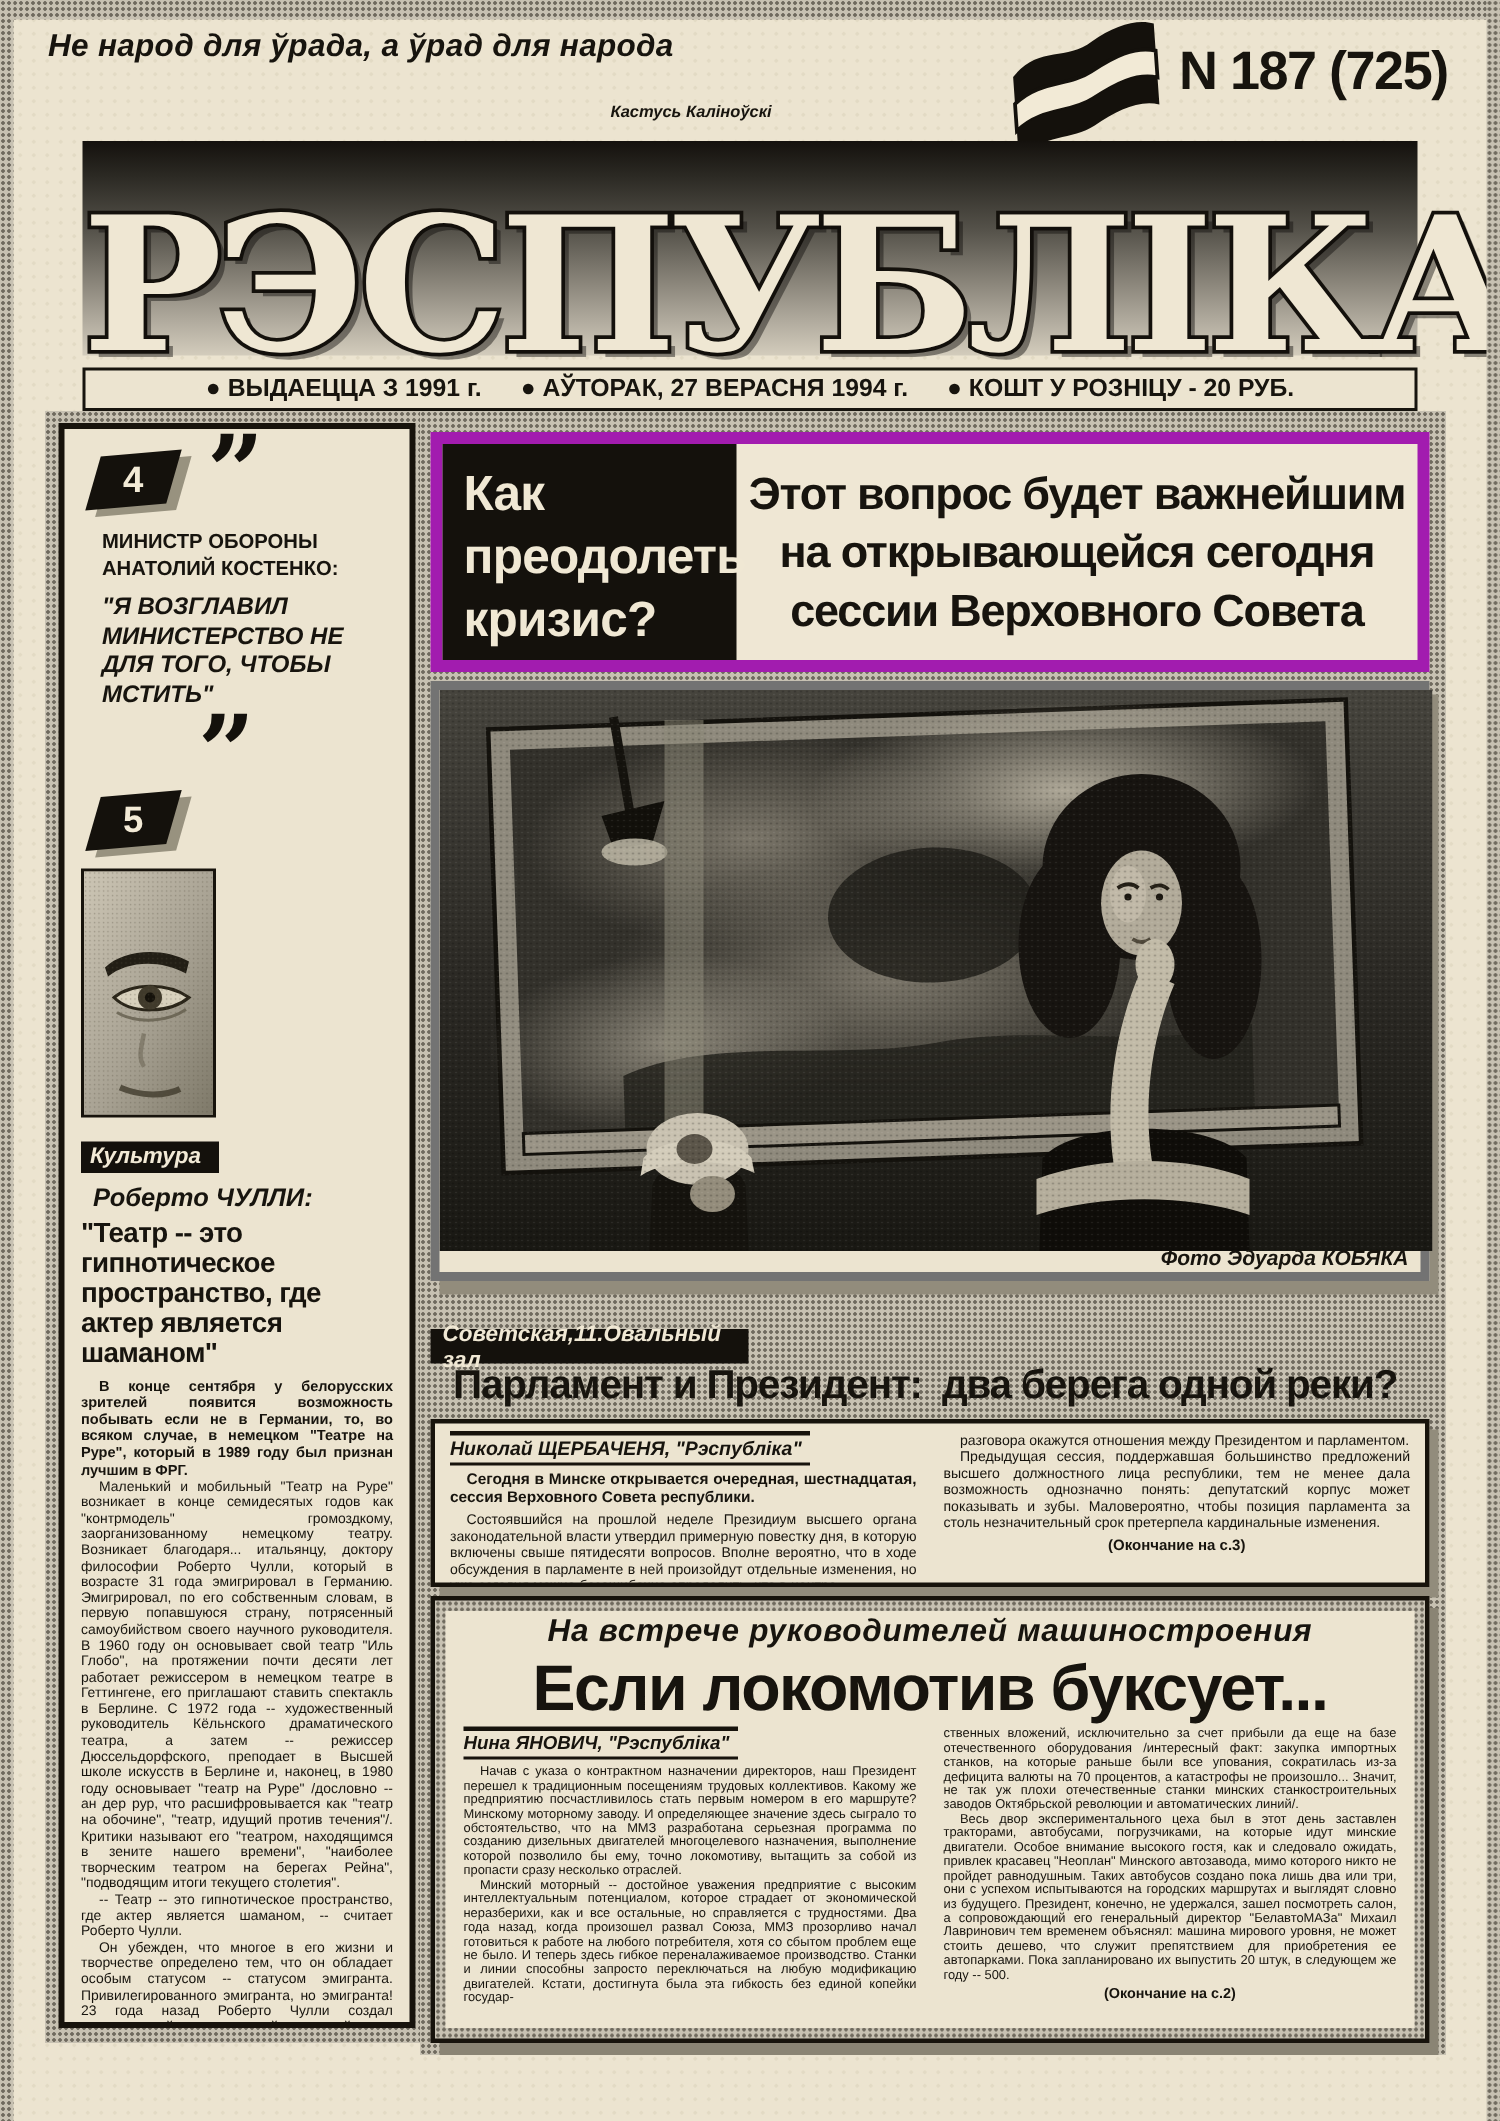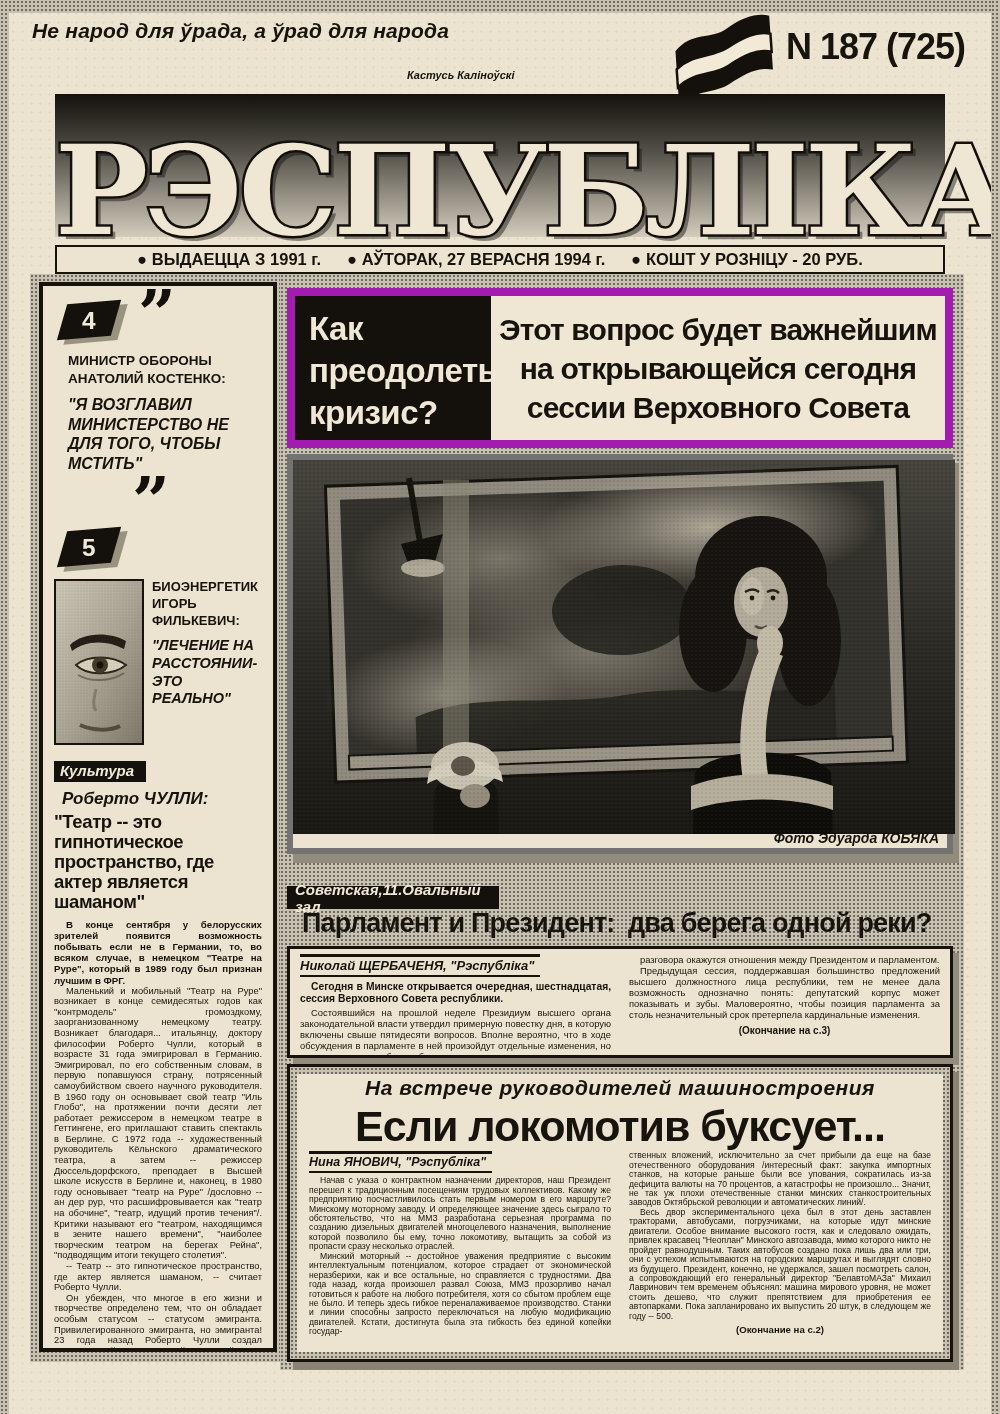--- a/index.html
+++ b/index.html
@@ -205,24 +205,20 @@
         <path d="M14,64 C26,52 52,50 70,60 L68,68 C50,58 28,60 16,70 Z" fill="#221e15"></path>
         <path d="M20,84 C32,74 56,74 70,84 C58,94 32,96 20,84 Z" fill="#d8d1bd" stroke="#2a2519" stroke-width="2"></path>
         <circle cx="44" cy="84" r="8" fill="#403a2b"></circle>
         <circle cx="44" cy="84" r="3.4" fill="#14110a"></circle>
         <path d="M22,94 C36,102 56,100 68,92" fill="none" stroke="#5a5443" stroke-width="2" opacity=".7"></path>
         <path d="M40,108 C38,118 36,124 40,130" fill="none" stroke="#6e6856" stroke-width="3" opacity=".6"></path>
         <path d="M24,144 C38,150 54,150 64,145" fill="none" stroke="#393426" stroke-width="4" opacity=".75"></path>
         <rect width="86" height="162" fill="url(#egrain)"></rect>
       </svg>
     </div>
-    <div>
-      <div class="kicker">БИОЭНЕРГЕТИК ИГОРЬ ФИЛЬКЕВИЧ:</div>
-      <div class="tquote">"ЛЕЧЕНИЕ НА РАССТОЯНИИ- ЭТО РЕАЛЬНО"</div>
-    </div>
   </div>
 
   <div id="culture">
     <div id="culture-badge">Культура</div>
     <div id="culture-author">Роберто ЧУЛЛИ:</div>
     <div id="culture-headline">"Театр -- это гипнотическое пространство, где актер является шаманом"</div>
     <div class="smallbody">
       <p class="lead">В конце сентября у белорусских зрителей появится возможность побывать если не в Германии, то, во всяком случае, в немецком "Театре на Руре", который в 1989 году был признан лучшим в ФРГ.</p>
       <p>Маленький и мобильный "Театр на Руре" возникает в конце семидесятых годов как "контрмодель" громоздкому, заорганизованному немецкому театру. Возникает благодаря... итальянцу, доктору философии Роберто Чулли, который в возрасте 31 года эмигрировал в Германию. Эмигрировал, по его собственным словам, в первую попавшуюся страну, потрясенный самоубийством своего научного руководителя. В 1960 году он основывает свой театр "Иль Глобо", на протяжении почти десяти лет работает режиссером в немецком театре в Геттингене, его приглашают ставить спектакль в Берлине. С 1972 года -- художественный руководитель Кёльнского драматического театра, а затем -- режиссер Дюссельдорфского, преподает в Высшей школе искусств в Берлине и, наконец, в 1980 году основывает "театр на Руре" /дословно -- ан дер рур, что расшифровывается как "театр на обочине", "театр, идущий против течения"/. Критики называют его "театром, находящимся в зените нашего времени", "наиболее творческим театром на берегах Рейна", "подводящим итоги текущего столетия".</p>
       <p>-- Театр -- это гипнотическое пространство, где актер является шаманом, -- считает Роберто Чулли.</p>

